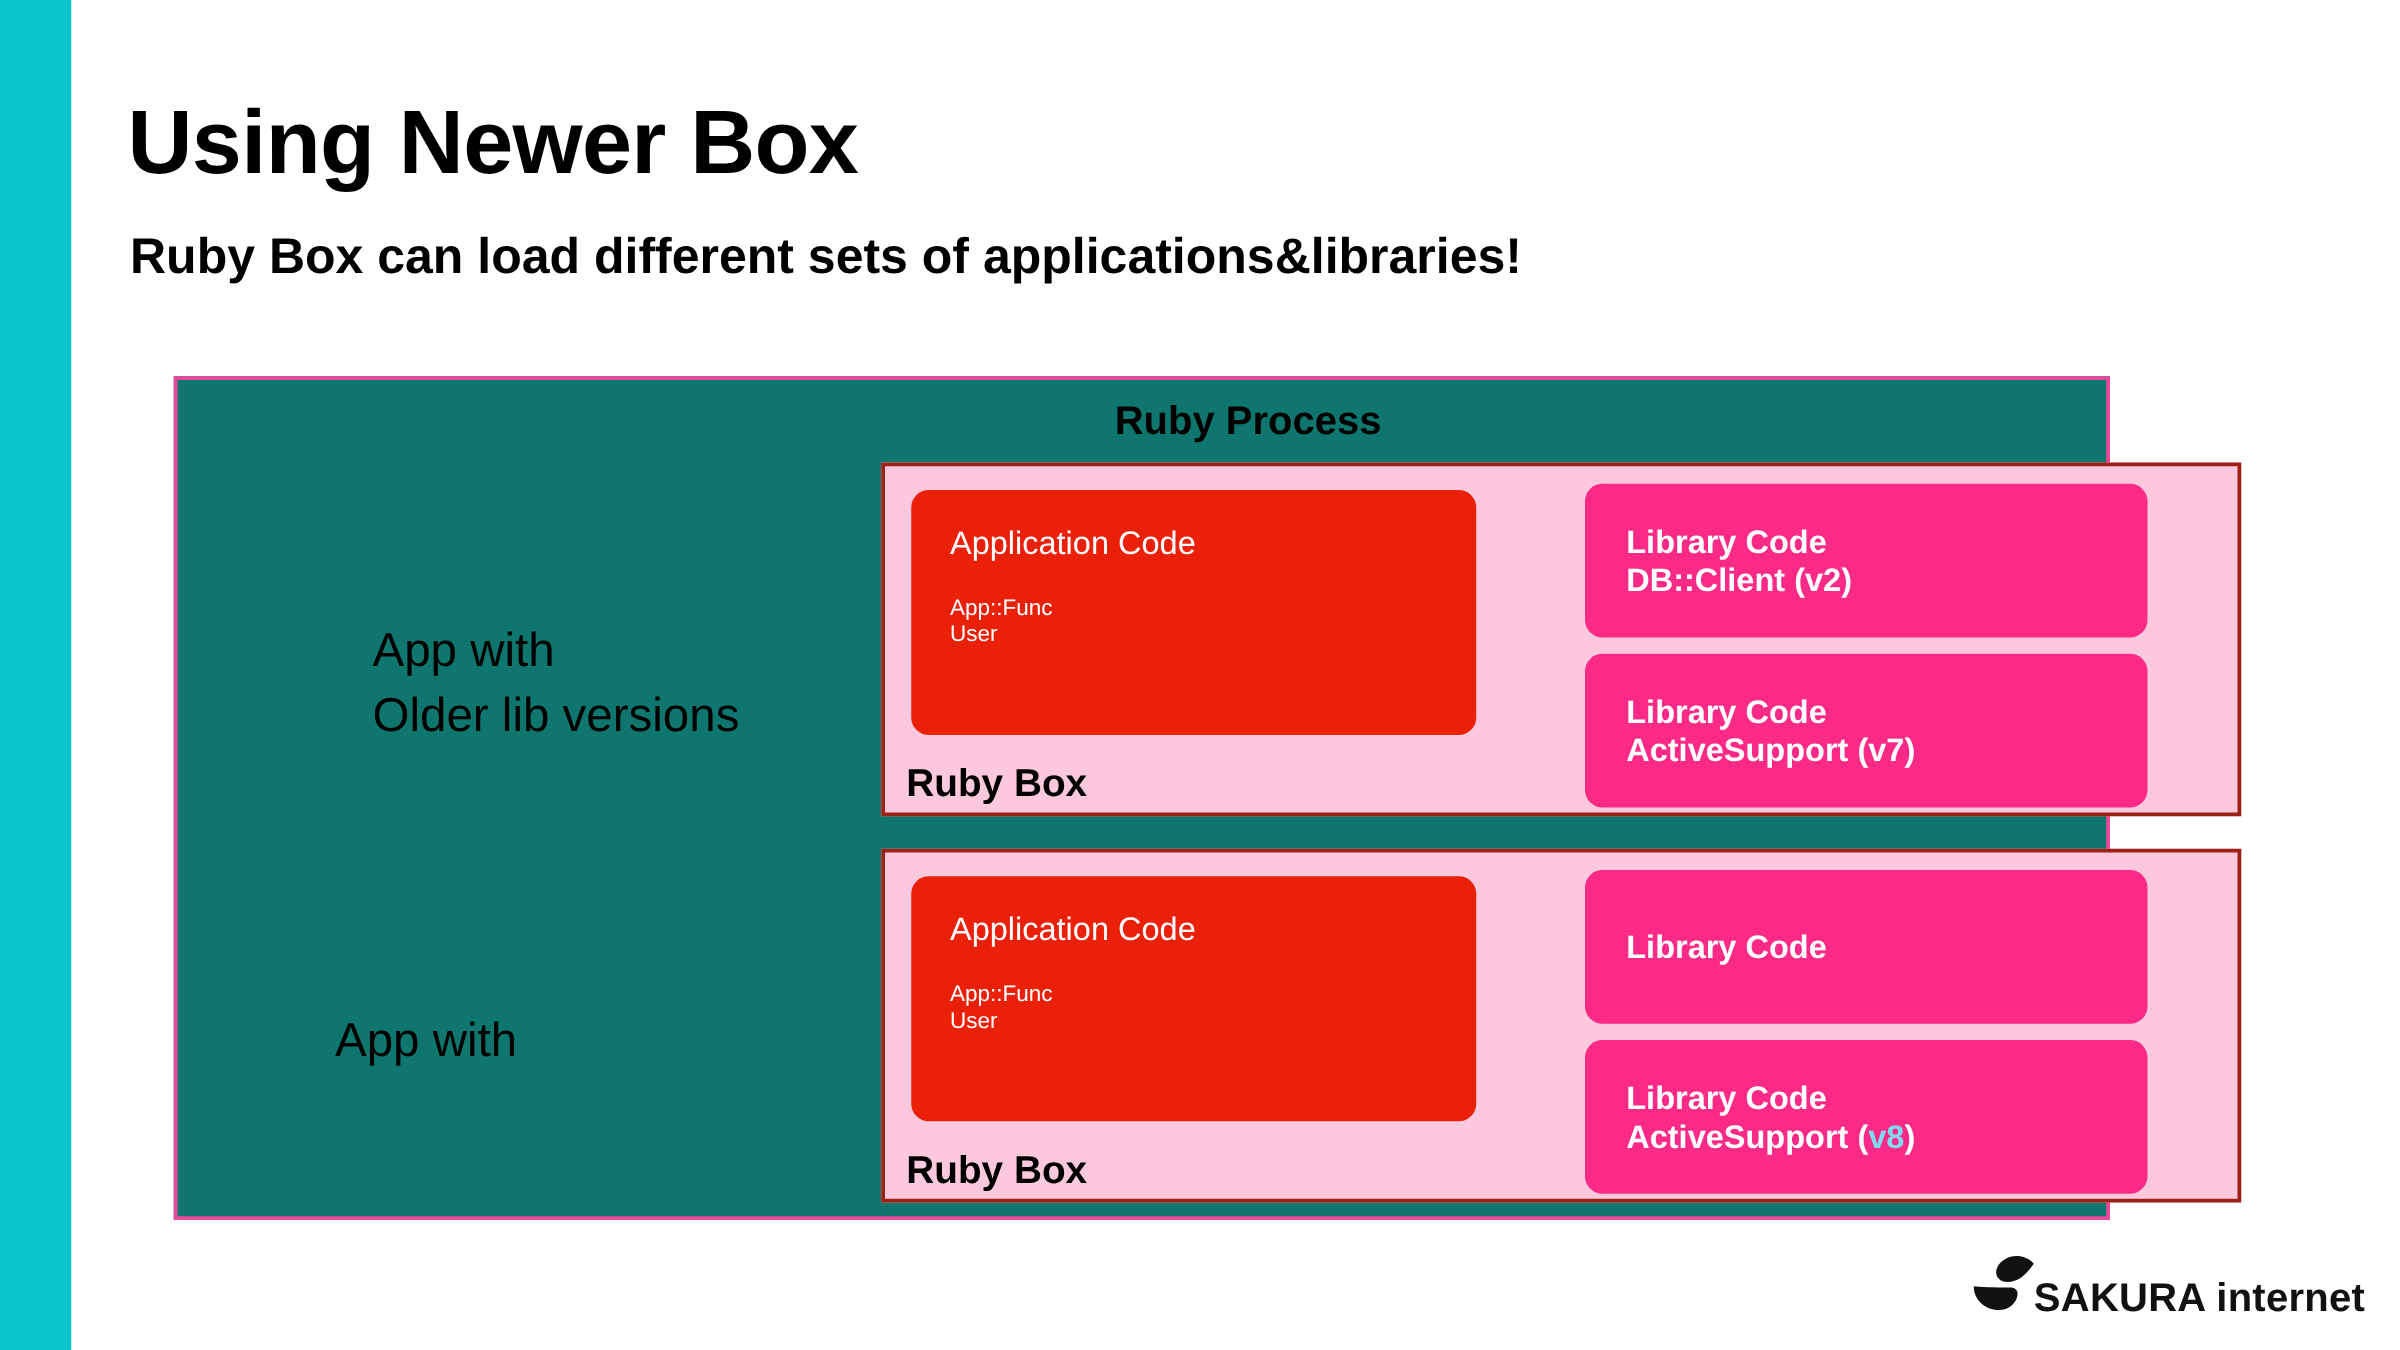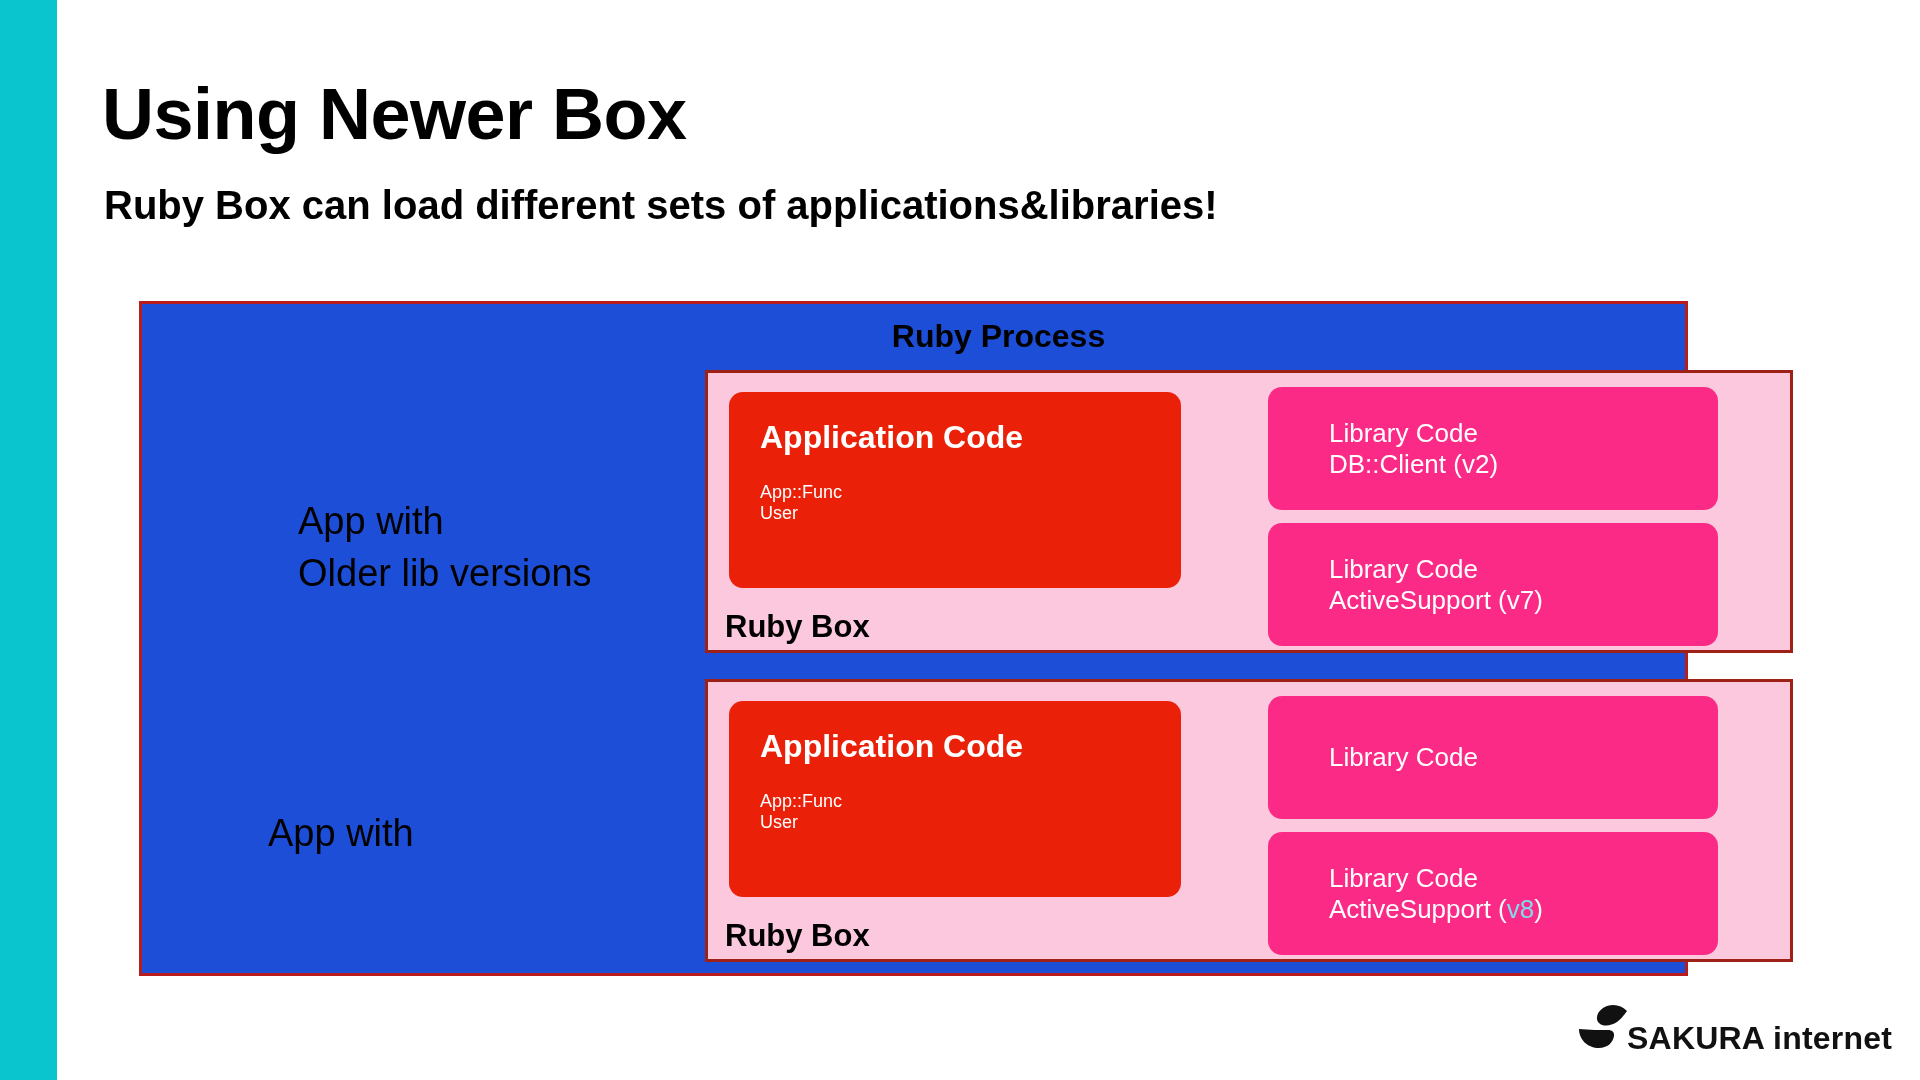--- a/index.html
+++ b/index.html
@@ -54,22 +54,22 @@
     white-space: nowrap;
   }
 
   
   .process-frame {
     position: absolute;
     left: 139px;
     top: 301px;
     width: 1549px;
     height: 675px;
-    border: 3px solid #b91c1c;
-    background: #1d4ed8;
+    border: 3px solid #ec4899;
+    background: #0f766e;
   }
 
   .process-title {
     position: absolute;
     left: 0;
     top: 14px;
     width: 100%;
     text-align: center;
     font-size: 32px;
     font-weight: 700;
@@ -106,23 +106,23 @@
     top: 19px;
     width: 452px;
     height: 196px;
     background: #ea2009;
     border-radius: 14px;
     color: #ffffff;
     padding: 28px 0 0 31px;
   }
 
   .app-card-title {
-    font-size: 32px;
+    font-size: 26px;
     line-height: 1.1;
-    font-weight: 700;
+    font-weight: 400;
   }
 
   .app-card-body {
     margin-top: 27px;
     font-size: 18px;
     line-height: 1.18;
     font-weight: 400;
   }
 
   
@@ -139,23 +139,22 @@
     flex-direction: column;
     justify-content: center;
   }
 
   .lib-card.top    { top: 14px; }
   .lib-card.bottom { top: 150px; }
 
   .lib-line {
     font-size: 26px;
     line-height: 1.16;
-    font-weight: 400;
-    white-space: nowrap;
-    margin-left: 28px;
+    font-weight: 700;
+    white-space: nowrap;
   }
 
   .ver-highlight { color: #7fdcee; }
 
   
   .side-note {
     position: absolute;
     font-size: 38px;
     color: #000000;
     line-height: 1.38;

